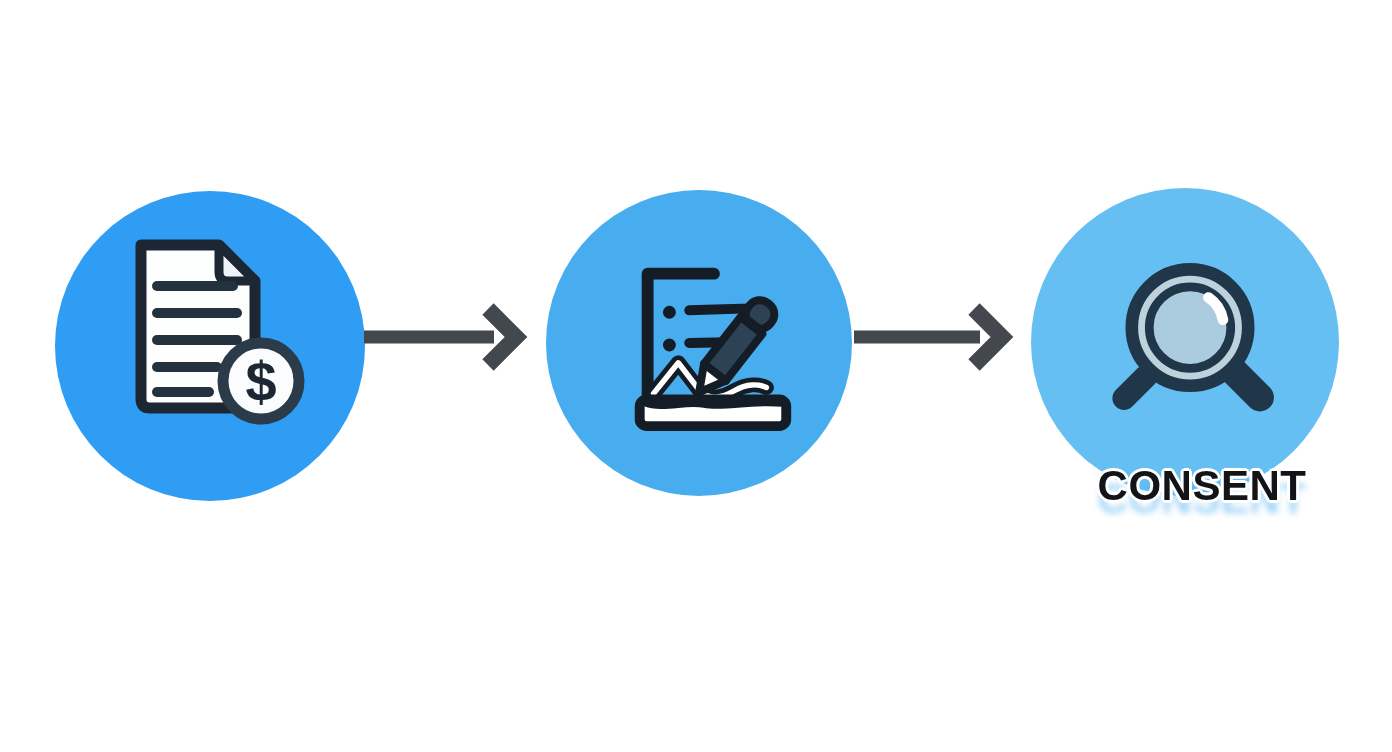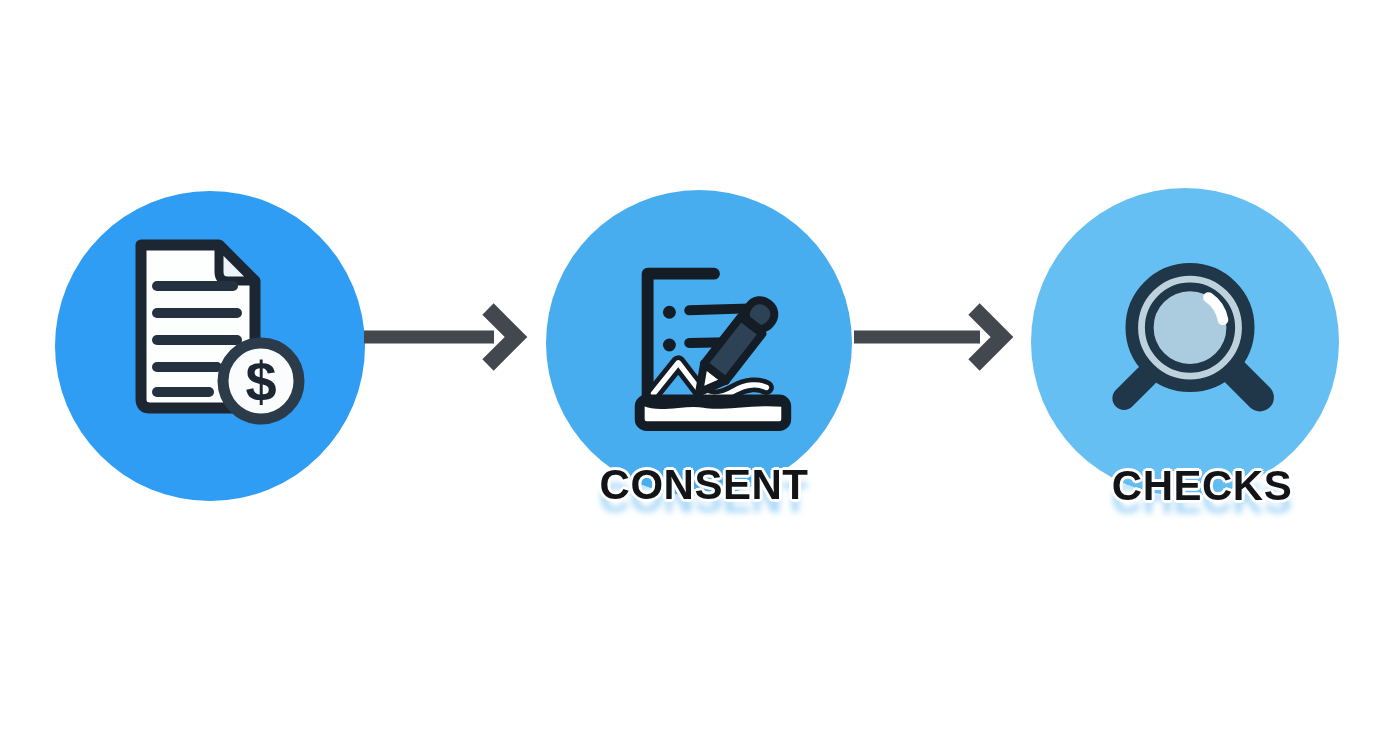--- a/index.html
+++ b/index.html
@@ -102,17 +102,16 @@
     <line x1="2" y1="34" x2="132" y2="34" stroke="#43484e" stroke-width="13"></line>
     <path d="M126 6 L154 34 L126 62" fill="none" stroke="#43484e" stroke-width="16"></path>
   </svg>
 
   <svg class="flow-arrow" style="left:852px;top:303px;" width="162" height="68" viewBox="0 0 162 68">
     <line x1="2" y1="34" x2="128" y2="34" stroke="#43484e" stroke-width="13"></line>
     <path d="M122 6 L150 34 L122 62" fill="none" stroke="#43484e" stroke-width="16"></path>
   </svg>
 
 
-  <div class="step-label" style="left: 704px; top: 461px; color: rgb(18, 20, 23);">CONSENT</div>
 
-  <div class="step-label" style="left: 1202px; top: 462px; color: rgb(18, 20, 23);">CHECKS</div>
+  <div class="step-label" style="left: 1202px; top: 462px; color: rgb(18, 20, 23);">CONSENT</div>
 
 </div>
 
 </body></html>

